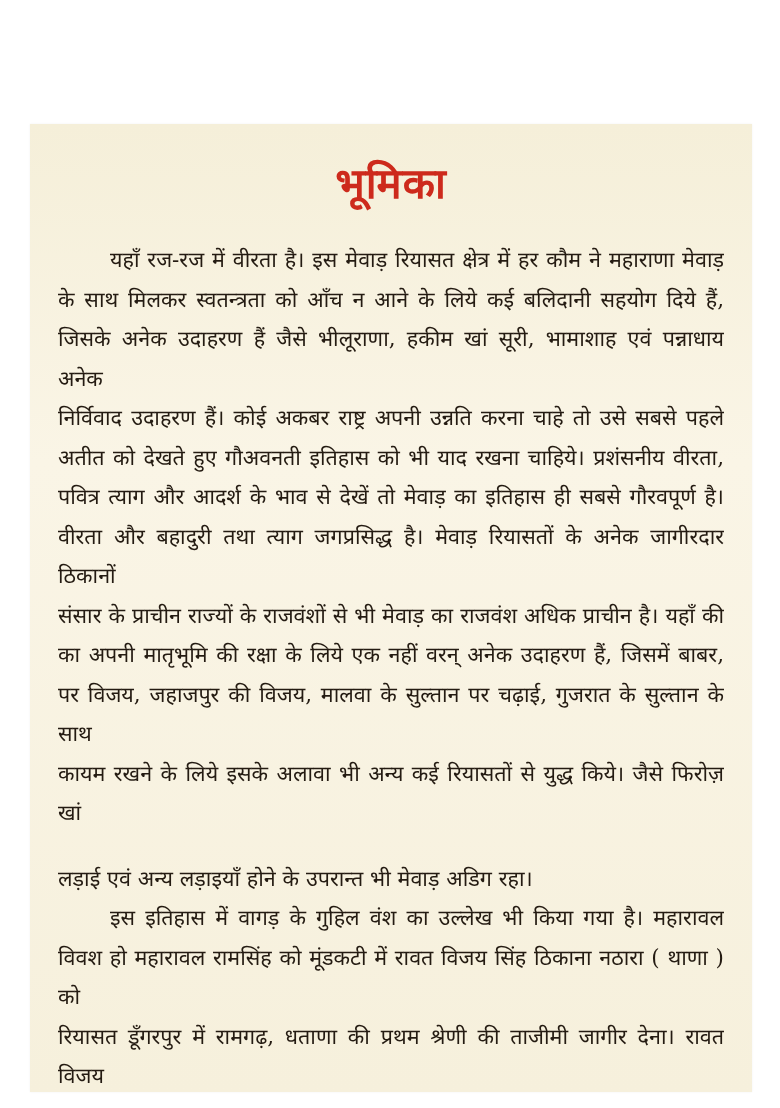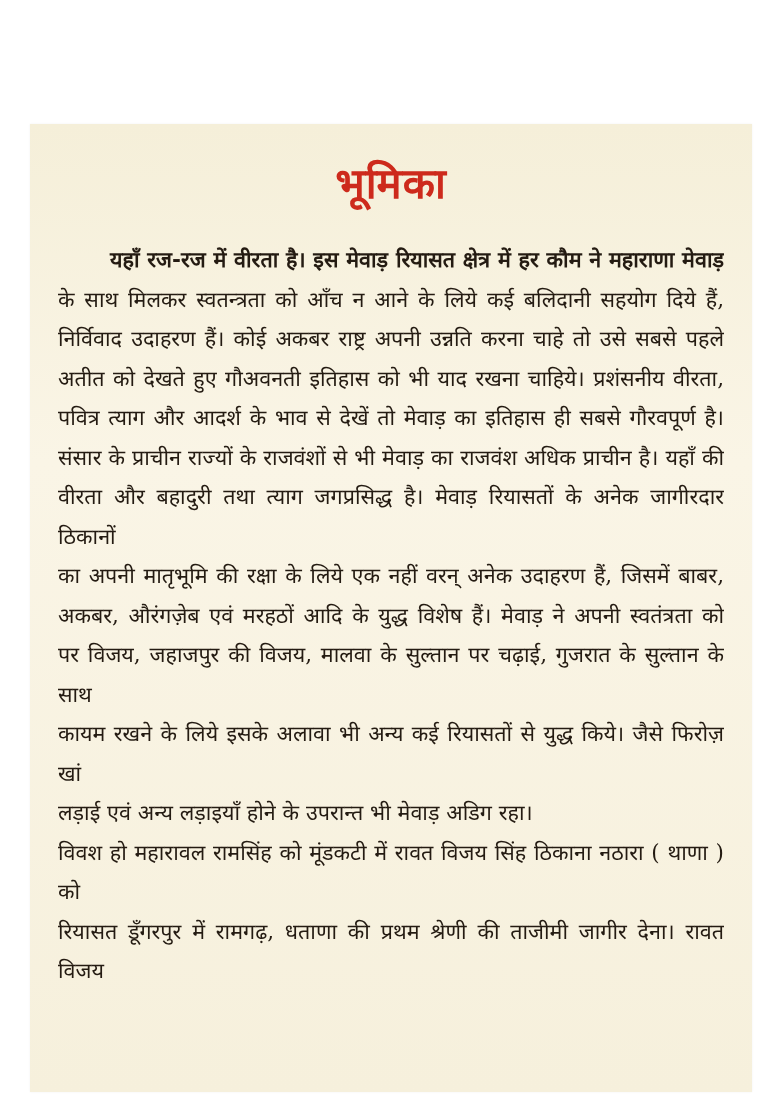--- a/index.html
+++ b/index.html
@@ -59,49 +59,50 @@
   }
   .line {
     text-align: justify;
     text-align-last: justify;
     min-height: 39.5px;
     overflow: hidden;
     white-space: nowrap;
   }
   
   .line { white-space: normal; }
-  .line.first { text-indent: 52px; font-weight: bold; }
-  .line.last { text-align-last: left; }
+  .line.first { text-indent: 52px; }
+  .line.last { text-align-last: left; margin-top: 26px; }
 </style>
 </head>
 <body>
 
 <div class="scan">
   <div class="page">
 
     <h1 class="title">भूमिका</h1>
 
     <div class="content">
 
       <div class="para">
         <div class="line first">यहाँ रज-रज में वीरता है। इस मेवाड़ रियासत क्षेत्र में हर कौम ने महाराणा मेवाड़</div>
         <div class="line">के साथ मिलकर स्वतन्त्रता को आँच न आने के लिये कई बलिदानी सहयोग दिये हैं,</div>
+        <div class="line">जिसके अनेक उदाहरण हैं जैसे भीलूराणा, हकीम खां सूरी, भामाशाह एवं पन्नाधाय अनेक</div>
         <div class="line">निर्विवाद उदाहरण हैं। कोई अकबर राष्ट्र अपनी उन्नति करना चाहे तो उसे सबसे पहले</div>
         <div class="line">अतीत को देखते हुए गौअवनती इतिहास को भी याद रखना चाहिये। प्रशंसनीय वीरता,</div>
         <div class="line">पवित्र त्याग और आदर्श के भाव से देखें तो मेवाड़ का इतिहास ही सबसे गौरवपूर्ण है।</div>
+        <div class="line">वीरता और बहादुरी तथा त्याग जगप्रसिद्ध है। मेवाड़ रियासतों के अनेक जागीरदार ठिकानों</div>
         <div class="line">संसार के प्राचीन राज्यों के राजवंशों से भी मेवाड़ का राजवंश अधिक प्राचीन है। यहाँ की</div>
-        <div class="line">वीरता और बहादुरी तथा त्याग जगप्रसिद्ध है। मेवाड़ रियासतों के अनेक जागीरदार ठिकानों</div>
         <div class="line">का अपनी मातृभूमि की रक्षा के लिये एक नहीं वरन् अनेक उदाहरण हैं, जिसमें बाबर,</div>
-        <div class="line">अकबर, औरंगज़ेब एवं मरहठों आदि के युद्ध विशेष हैं। मेवाड़ ने अपनी स्वतंत्रता को</div>
         <div class="line">पर विजय, जहाजपुर की विजय, मालवा के सुल्तान पर चढ़ाई, गुजरात के सुल्तान के साथ</div>
         <div class="line">कायम रखने के लिये इसके अलावा भी अन्य कई रियासतों से युद्ध किये। जैसे फिरोज़ खां</div>
         <div class="line last">लड़ाई एवं अन्य लड़ाइयाँ होने के उपरान्त भी मेवाड़ अडिग रहा।</div>
       </div>
 
       <div class="para">
+        <div class="line first">इस इतिहास में वागड़ के गुहिल वंश का उल्लेख भी किया गया है। महारावल</div>
         <div class="line">विवश हो महारावल रामसिंह को मूंडकटी में रावत विजय सिंह ठिकाना नठारा ( थाणा ) को</div>
         <div class="line">रियासत डूँगरपुर में रामगढ़, धताणा की प्रथम श्रेणी की ताजीमी जागीर देना। रावत विजय</div>
 
       </div>
 
     </div>
   </div>
 </div>
 
 </body></html>

